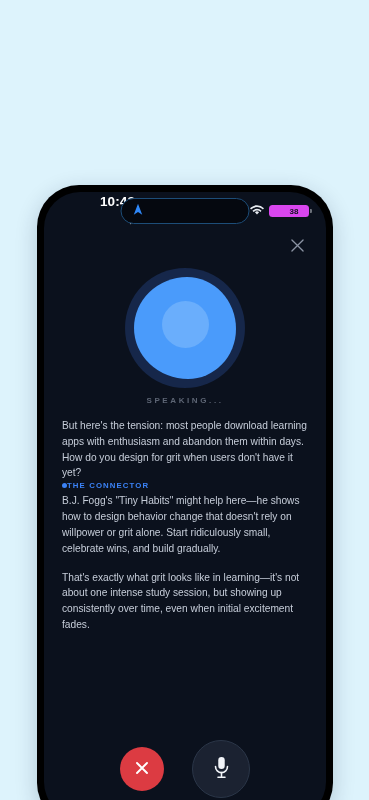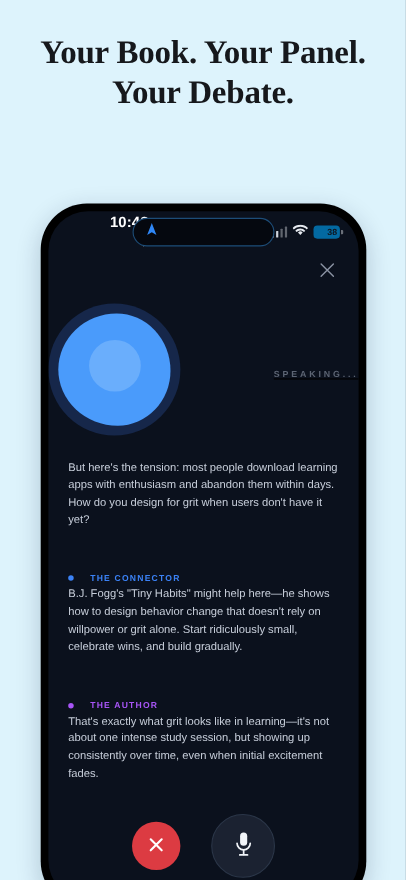--- a/index.html
+++ b/index.html
@@ -111,23 +111,23 @@
   }
 
   .sig-bars { display: flex; align-items: flex-end; gap: 1.5px; height: 10px; }
   .sig-bars i { display: block; width: 2.5px; background: #cfd4dc; border-radius: 0.5px; }
   .sig-bars i:nth-child(1) { height: 4px; }
   .sig-bars i:nth-child(2) { height: 6px; }
   .sig-bars i:nth-child(3) { height: 8px; background:#61666f; }
   .sig-bars i:nth-child(4) { height: 10px; background:#61666f; }
 
   .battery {
-    width: 24px; height: 12.5px;
+    width: 40px; height: 12.5px;
     border-radius: 3.5px;
-    background: #0369a1;
+    background: #d946ef;
     color: #10141c;
     font-size: 8px;
     font-weight: 700;
     display: flex;
     align-items: center;
     justify-content: center;
     position: relative;
     padding-left: 10px;
   }
   .battery::after{
@@ -150,24 +150,23 @@
     width: 22px; height: 22px;
     display: flex; align-items: center; justify-content: center;
     color: #8b93a3;
     cursor: pointer;
   }
 
   
   .orb-area {
     flex: 0 0 152px;
     display: flex;
-    flex-direction: row;
-    align-items: center;
-    justify-content: space-between;
-    text-decoration: underline;
+    flex-direction: column;
+    align-items: center;
+    justify-content: center;
   }
 
   .orb-wrap {
     position: relative;
     width: 120px;
     height: 120px;
     display: flex;
     align-items: center;
     justify-content: center;
   }
@@ -213,26 +212,25 @@
   .para {
     font-size: 10.2px;
     line-height: 1.55;
     color: #c6cdd9;
     margin-bottom: 0;
   }
 
   .speaker {
     display: flex;
     align-items: center;
-    gap: 15px;
+    gap: 0;
     font-size: 7.8px;
     font-weight: 700;
     letter-spacing: 1.1px;
     margin-bottom: 3px;
-    margin-top: 40px;
   }
   .dot { width: 5px; height: 5px; border-radius: 50%; display:block; }
 
   .speaker-block { margin-bottom: 13px; }
   .speaker-block .para { margin-bottom: 0; }
 
   
   .controls {
     flex: 0 0 92px;
     display: flex;
@@ -257,24 +255,20 @@
     background: #1b2231;
     border: 1px solid #2b3648;
     display: flex; align-items: center; justify-content: center;
     cursor: pointer;
   }
 </style>
 </head>
 <body>
 
 <div class="hero">
-  <h1 class="hero-title">
-    <span>Your Book. Your Panel.</span><br>
-    <span>Your Debate.</span>
-  </h1>
   <p class="hero-sub">
     <br>
   </p>
 </div>
 
 <div class="phone-frame">
   <div class="phone-screen">
 
     <div class="status-bar">
       <div class="status-left">
@@ -338,24 +332,20 @@
           <span class="dot" style="background:#3b82f6"></span>
           <span style="color:#3b82f6">THE CONNECTOR</span>
         </div>
         <p class="para">B.J. Fogg's "Tiny Habits" might help here—he shows how to design behavior change that doesn't rely on willpower or grit alone. Start ridiculously small, celebrate wins, and build gradually.</p>
       </div>
 
       <div class="speaker-block">
       </div>
 
       <div class="speaker-block">
-        <div class="speaker">
-          <span class="dot" style="background:#a855f7"></span>
-          <span style="color:#a855f7">THE AUTHOR</span>
-        </div>
         <p class="para">That's exactly what grit looks like in learning—it's not about one intense study session, but showing up consistently over time, even when initial excitement fades.</p>
       </div>
 
     </div>
 
     <div class="controls">
       <button class="btn-end">
         <span>
           <svg width="14" height="14" viewBox="0 0 14 14">
               <path d="M2 2 12 12M12 2 2 12" stroke="#ffffff" stroke-width="1.9" stroke-linecap="round"></path>

